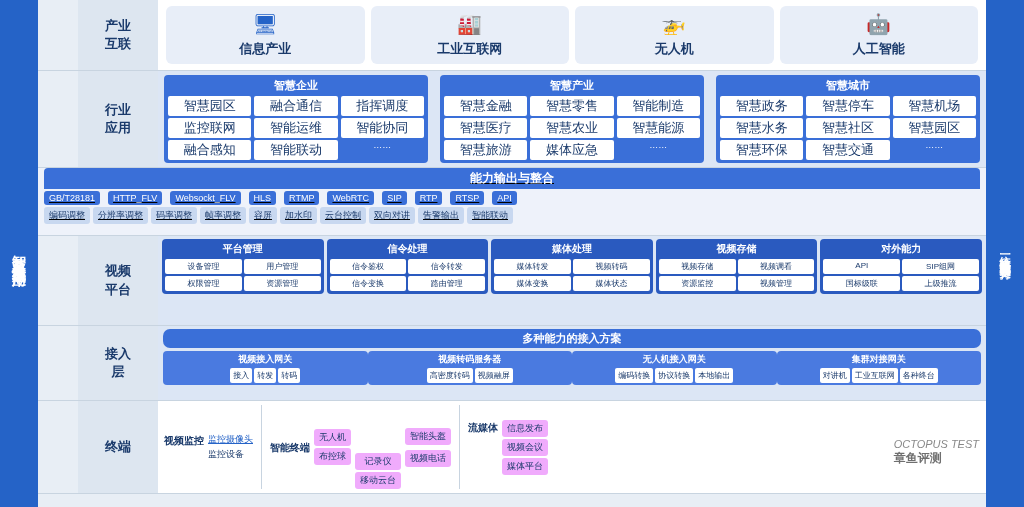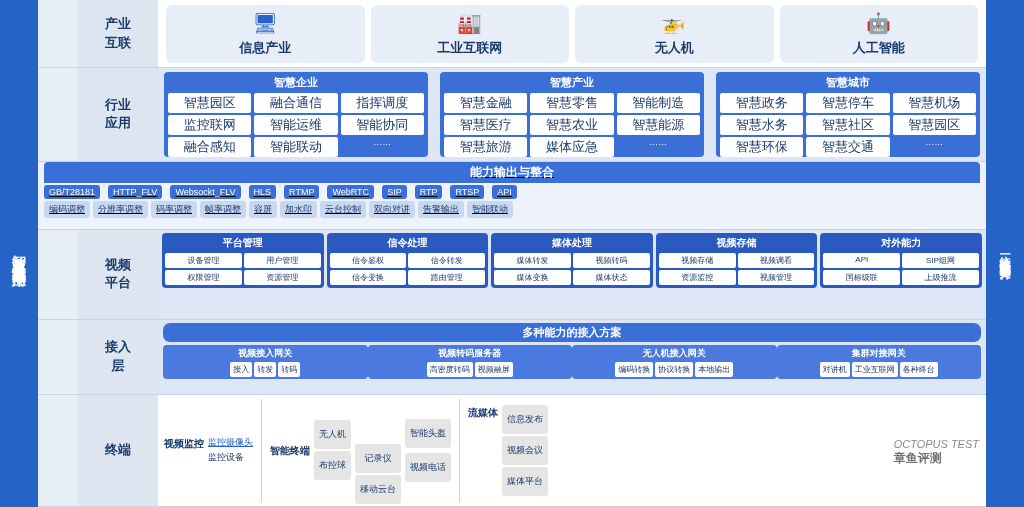--- a/index.html
+++ b/index.html
@@ -333,23 +333,23 @@
     }
     .zhongduan-item {
       font-size: 9px;
       color: #1a3a6b;
     }
     .zhongduan-item.link {
       color: #2563c7;
       text-decoration: underline;
     }
     .zhongduan-box {
-      background: #e5e5e5;
+      background: #f0abfc;
       border-radius: 3px;
-      padding: 8px 5px;
+      padding: 2px 5px;
       font-size: 9px;
       color: #1a3a6b;
       text-align: center;
     }
     .zhongduan-divider {
       width: 1px;
       background: #c8d4e0;
       align-self: stretch;
     }
 

